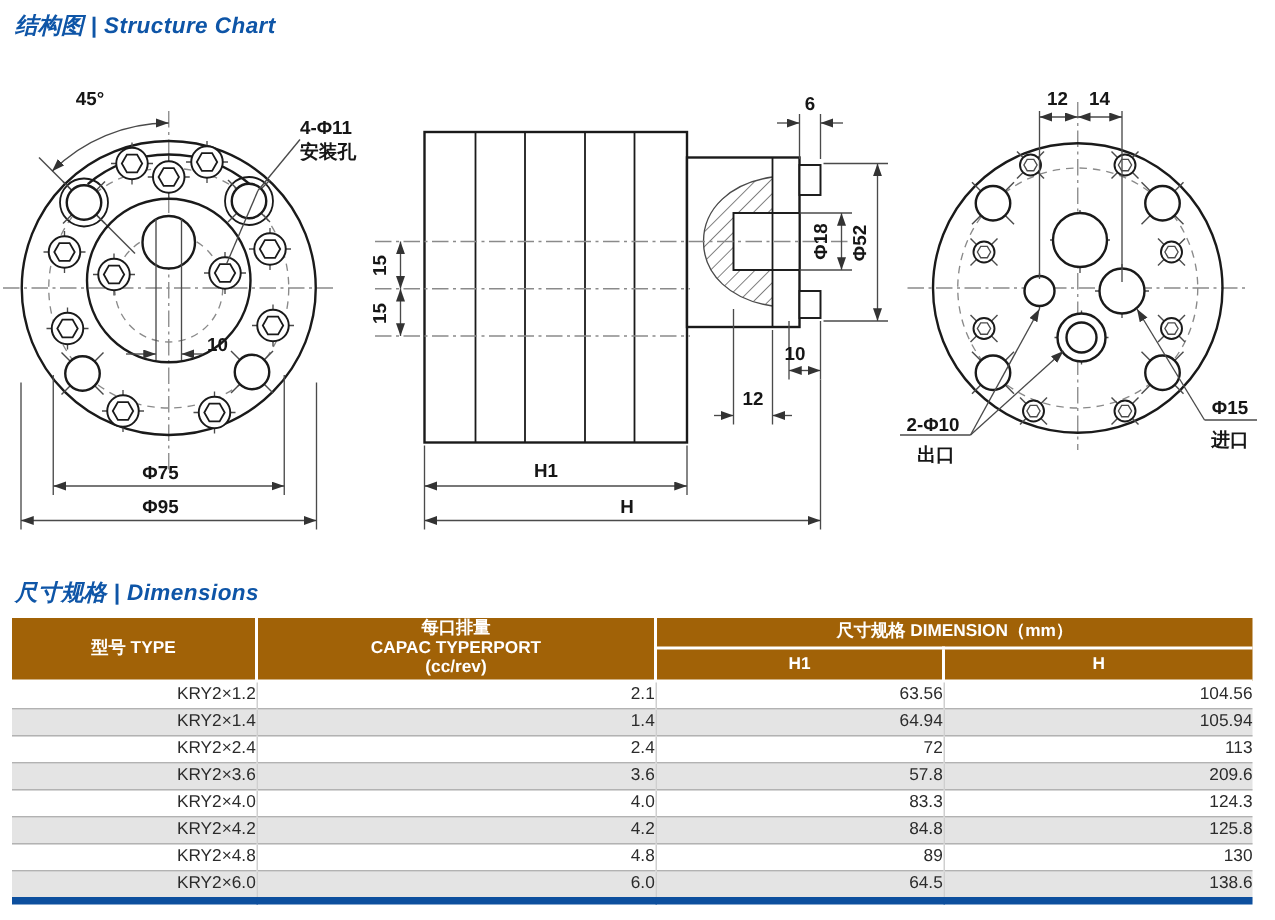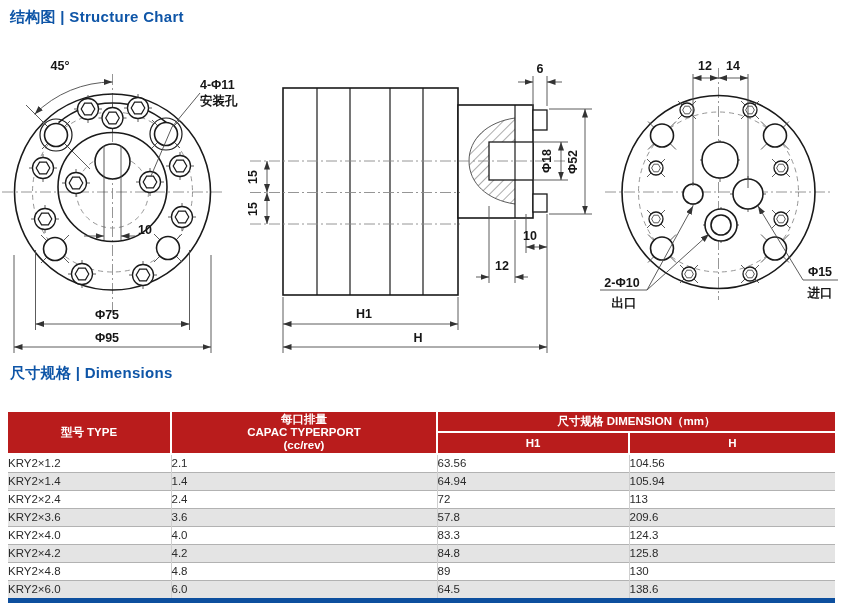--- a/index.html
+++ b/index.html
@@ -3,41 +3,41 @@
 <meta charset="utf-8">
 <style>
   html,body{margin:0;padding:0;}
   body{
     width:850px;height:613px;position:relative;overflow:hidden;
     background:#ffffff;
     font-family:"Liberation Sans","DejaVu Sans",sans-serif;
   }
   .sec-title{
     position:absolute;left:10px;
-    font-size:15px;font-weight:bold;color:#0e55a7;letter-spacing:.3px;
+    font-size:15px;font-weight:bold;color:#0e55a7;letter-spacing:.3px;font-style:italic;
   }
   #title-structure{top:8px;}
-  #title-dimensions{top:364px;}
+  #title-dimensions{top:386px;}
   #drawing-svg{position:absolute;left:0;top:0;}
 
   
   #spec-table{
     position:absolute;left:8px;top:412px;width:827px;
     border-collapse:collapse;table-layout:fixed;
     border-bottom:5px solid #0d4f9e;
   }
   #spec-table th{
-    background:#b91c1c;color:#fff;font-size:11.5px;font-weight:bold;
+    background:#a16207;color:#fff;font-size:11.5px;font-weight:bold;
     padding:1px 0;line-height:13px;border:2px solid #fff;
   }
   #spec-table th:first-child{border-left:none;}
   #spec-table th:last-child{border-right:none;}
   #spec-table thead tr:first-child th{border-top:none;}
   #spec-table td{
-    font-size:11.5px;color:#2b2b2b;text-align:left;
+    font-size:11.5px;color:#2b2b2b;text-align:right;
     height:15px;padding:1px 0;line-height:15px;
     border-top:1px solid #b2b2b2;
     border-left:1px solid #cfcfcf;border-right:1px solid #cfcfcf;
   }
   #spec-table td:first-child{border-left:none;}
   #spec-table td:last-child{border-right:none;}
   #spec-table tbody tr:nth-child(even) td{background:#e4e4e4;}
   #spec-table tbody tr:nth-child(odd) td{background:#ffffff;}
 
   

